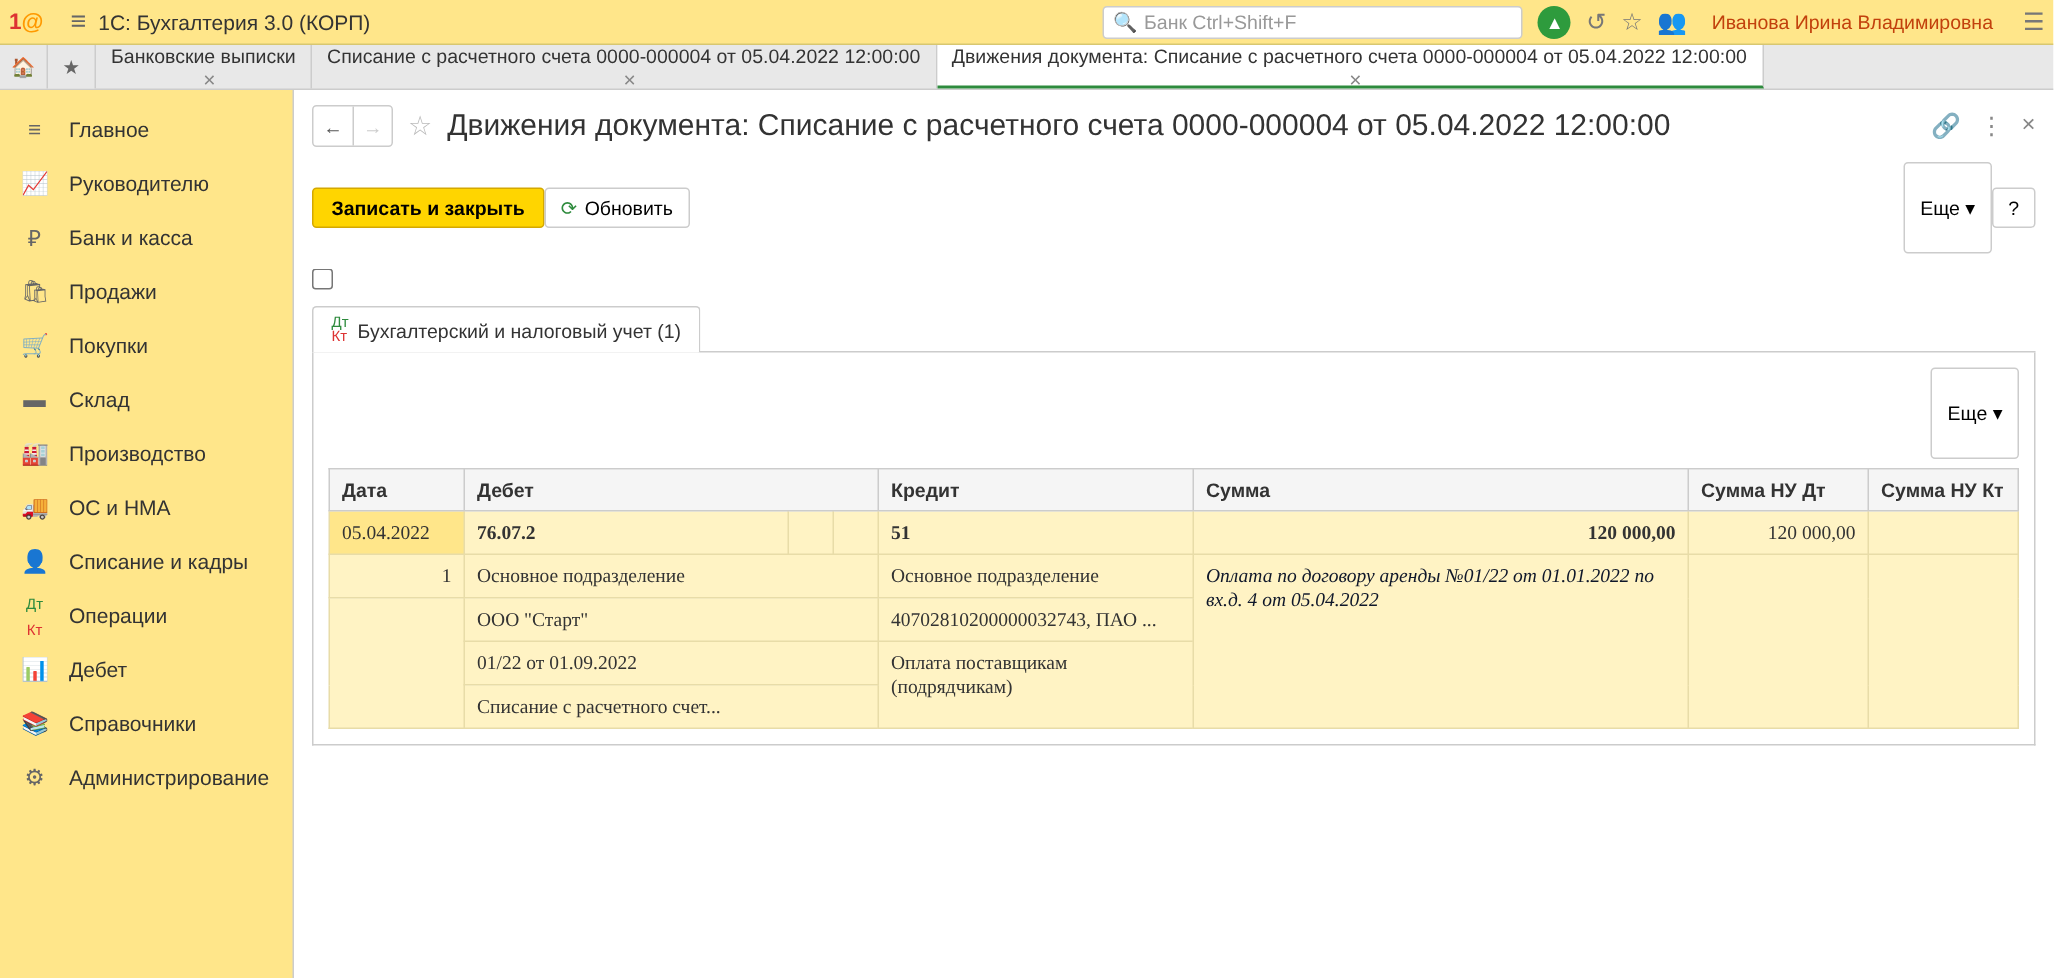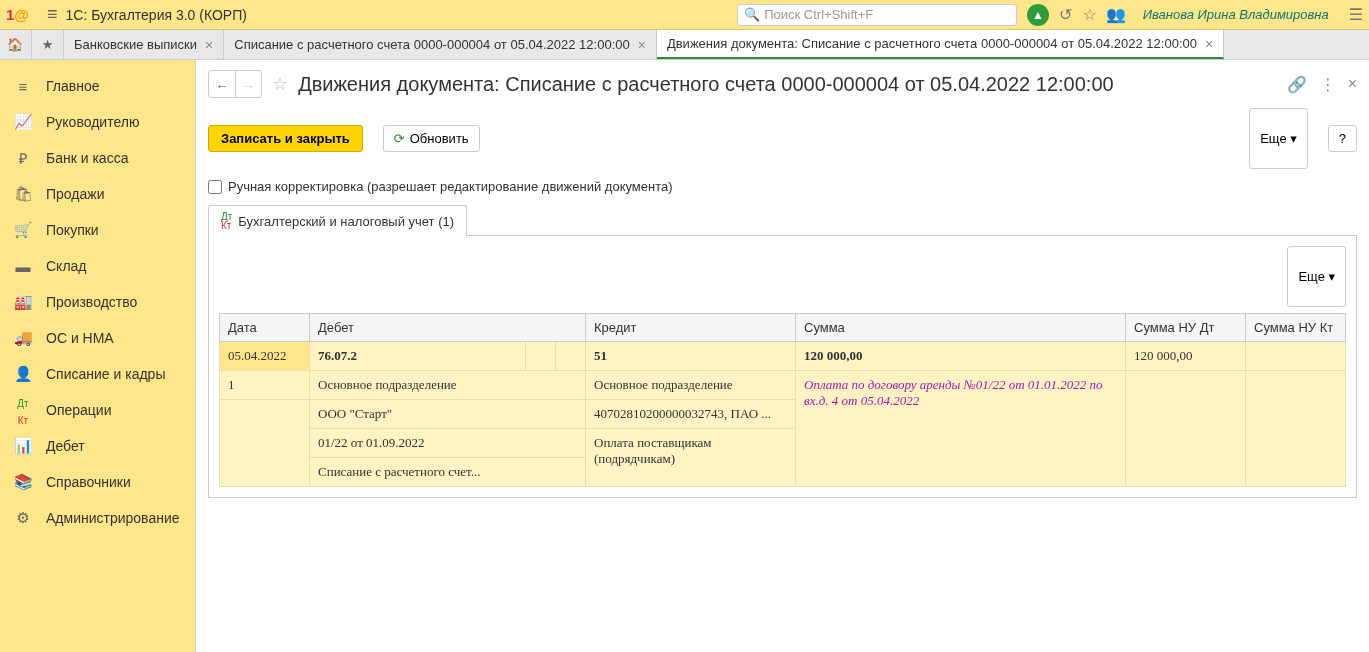--- a/index.html
+++ b/index.html
@@ -9,87 +9,87 @@
 .top-header { background: #ffe68a; height: 30px; display: flex; align-items: center; padding: 0 6px; border-bottom: 1px solid #d8c770; }
 .logo { color: #d33; font-weight: bold; font-size: 15px; margin-right: 10px; display: flex; align-items: center; }
 .hamburger { margin: 0 8px; cursor: pointer; font-size: 18px; color: #666; }
 .app-title { flex: 0 0 auto; font-size: 14px; color: #333; }
 .header-spacer { flex: 1; }
 .search-box { width: 280px; height: 22px; background: #fff; border: 1px solid #ccc; border-radius: 3px; display: flex; align-items: center; padding: 0 6px; color: #999; }
 .search-box .mag { margin-right: 4px; color: #888; }
 .top-icons { display: flex; align-items: center; gap: 10px; margin-left: 10px; }
 .bell-circle { width: 22px; height: 22px; background: #2e9b3d; border-radius: 50%; display: flex; align-items: center; justify-content: center; color: #fff; font-size: 12px; }
 .top-icon { font-size: 16px; color: #777; cursor: pointer; }
-.user-name { font-size: 13px; color: #0f766e; margin: 0 6px; font-style: italic; }
+.user-name { font-size: 13px; color: #c2410c; margin: 0 6px; }
 .top-equals { font-size: 16px; color: #777; margin-left: 4px; }
 
 
 .tab-strip { background: #e8e8e8; height: 30px; display: flex; align-items: stretch; border-bottom: 1px solid #ccc; }
 .tab-home, .tab-star { width: 32px; display: flex; align-items: center; justify-content: center; border-right: 1px solid #ccc; color: #666; cursor: pointer; background: #e8e8e8; }
-.tab { display: flex; align-items: center; padding: 0 10px; border-right: 1px solid #ccc; cursor: pointer; font-size: 13px; color: #333; position: relative; }
+.tab { display: flex; align-items: center; padding: 0 10px; border-right: 1px solid #ccc; cursor: pointer; font-size: 13px; color: #333; position: relative; flex-direction: column; }
 .tab .close { margin-left: 8px; color: #888; font-size: 14px; }
 .tab.active { background: #fff; border-bottom: 2px solid #2e8b3d; }
 
 
 .content { display: flex; height: calc(100% - 60px); }
 .sidebar { width: 196px; background: #ffe68a; border-right: 1px solid #ccc; padding-top: 8px; }
 .sidebar-item { display: flex; align-items: center; height: 36px; padding: 0 14px; cursor: pointer; color: #333; font-size: 14px; gap: 14px; }
 .side-icon { width: 18px; text-align: center; color: #666; font-size: 15px; }
 
 .main { flex: 1; padding: 10px 12px; overflow: auto; }
 .title-row { display: flex; align-items: center; gap: 6px; margin-bottom: 10px; }
 .nav-btns { display: flex; border: 1px solid #ccc; border-radius: 3px; }
 .nav-btn { width: 26px; height: 26px; display: flex; align-items: center; justify-content: center; color: #555; cursor: pointer; }
 .nav-btn + .nav-btn { border-left: 1px solid #ccc; }
 .star-outline { color: #bbb; font-size: 18px; margin: 0 4px; }
 .page-title { font-size: 20px; color: #333; flex: 1; }
 .title-actions { display: flex; align-items: center; gap: 12px; color: #888; }
 .title-actions span { cursor: pointer; font-size: 16px; }
 
-.toolbar { display: flex; align-items: center; gap: 20px; margin-bottom: 10px; }
+.toolbar { display: flex; align-items: center; gap: 0; margin-bottom: 10px; }
 .btn-primary { background: #ffd500; border: 1px solid #d4a800; padding: 5px 12px; border-radius: 3px; font-size: 13px; cursor: pointer; font-weight: bold; }
 .btn-secondary { background: #fff; border: 1px solid #ccc; padding: 5px 10px; border-radius: 3px; font-size: 13px; cursor: pointer; display: flex; align-items: center; gap: 5px; }
 .btn-secondary .refresh { color: #2e8b3d; }
 .toolbar-spacer { flex: 1; }
 .btn-more { background: #fff; border: 1px solid #ccc; padding: 22px 10px; border-radius: 3px; font-size: 13px; cursor: pointer; }
 .btn-help { background: #fff; border: 1px solid #ccc; padding: 5px 10px; border-radius: 3px; font-size: 13px; cursor: pointer; }
 
 .checkbox-row { display: flex; align-items: center; gap: 6px; margin-bottom: 10px; font-size: 13px; color: #333; }
 .checkbox-row input { width: 14px; height: 14px; }
 
 .tab-panel-strip { border-bottom: 1px solid #ccc; margin-bottom: 0; }
 .panel-tab { display: inline-flex; align-items: center; gap: 6px; padding: 6px 12px; border: 1px solid #ccc; border-bottom: none; background: #fff; font-size: 13px; border-radius: 3px 3px 0 0; position: relative; top: 1px; }
 .dtkt { font-size: 10px; line-height: 9px; }
 .dtkt .dt { color: #2e8b3d; }
 .dtkt .kt { color: #d33; }
 
 .table-wrapper { border: 1px solid #ccc; border-top: none; padding: 10px; }
 .inner-toolbar { display: flex; justify-content: flex-end; margin-bottom: 6px; }
 
 .data-table { width: 100%; border-collapse: collapse; font-size: 13px; }
-.data-table th { background: #f5f5f5; text-align: left; padding: 6px 8px; border: 1px solid #ccc; font-weight: normal; color: #333; }
+.data-table th { background: #f5f5f5; text-align: left; padding: 6px 8px; border: 1px solid #ccc; font-weight: bold; color: #333; }
 .data-table td { border: 1px solid #e8dca8; padding: 6px 8px; vertical-align: top; }
 .row-highlight { background: #fff3c4; }
 .row-highlight td { border-color: #e8dca8; font-family: Liberation Serif, serif; }
 .date-cell { background: #ffe68a; font-weight: normal; }
 .bold { font-weight: bold; }
-.num-cell { }
-.italic { font-style: italic; color: #a21caf; }
+.num-cell { text-align: right; }
+.italic { font-style: italic; color: #0f172a; }
 </style>
 </head>
 <body>
 
 <div class="top-header">
   <span class="logo">1<span style="color:#f90">@</span></span>
   <span class="hamburger">≡</span>
   <span class="app-title">1С: Бухгалтерия 3.0 (КОРП)</span>
   <span class="header-spacer"></span>
   <div class="search-box">
     <span class="mag">🔍</span>
-    <span>Поиск Ctrl+Shift+F</span>
+    <span>Банк Ctrl+Shift+F</span>
   </div>
   <div class="top-icons">
     <span class="bell-circle">▲</span>
     <span class="top-icon">↺</span>
     <span class="top-icon">☆</span>
     <span class="top-icon">👥</span>
     <span class="user-name">Иванова Ирина Владимировна</span>
     <span class="top-equals">☰</span>
   </div>
 </div>
@@ -188,21 +188,20 @@
           <span class="refresh">⟳</span>
           <span>Обновить</span>
         </button>
       <span class="toolbar-spacer"></span>
       <button class="btn-more"><span>Еще</span> ▾</button>
       <button class="btn-help">?</button>
     </div>
 
     <div class="checkbox-row">
       <input type="checkbox" style="">
-      <span>Ручная корректировка (разрешает редактирование движений документа)</span>
     </div>
 
     <div class="tab-panel-strip">
       <div class="panel-tab">
         <span class="dtkt"><span class="dt">Дт</span><br><span class="kt">Кт</span></span>
         <span>Бухгалтерский и налоговый учет (1)</span>
       </div>
     </div>
 
     <div class="table-wrapper">

